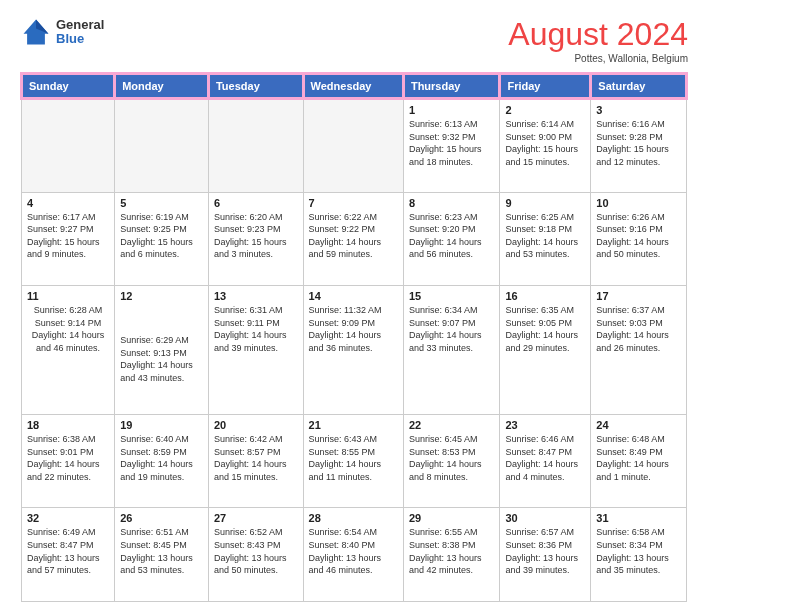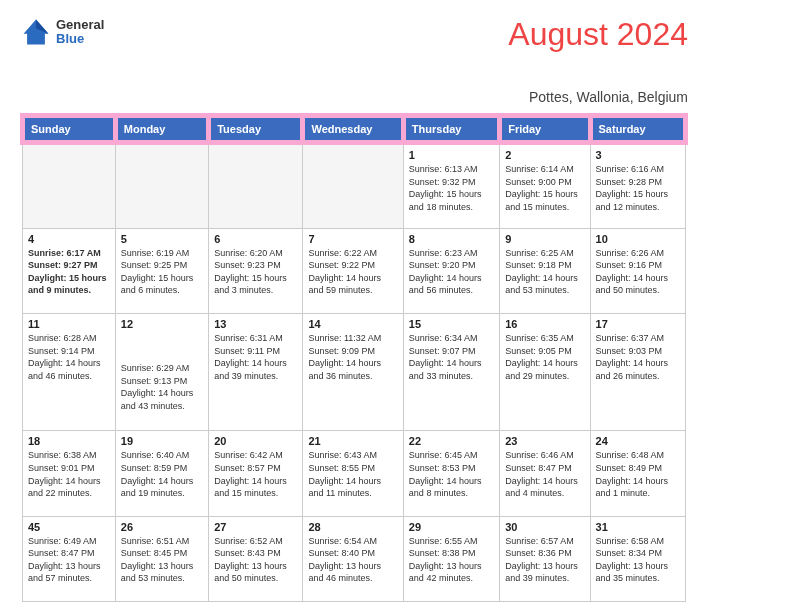--- a/index.html
+++ b/index.html
@@ -43,37 +43,36 @@
     }
     .title-block {
       text-align: right;
     }
     .month-title {
       font-size: 32px;
       font-weight: normal;
       color: #ef4444;
     }
     .location {
-      font-size: 14px;
+      font-size: 10px;
       color: #444;
-      margin-top: 36px;
     }
     .calendar-table {
       width: 100%;
       border-collapse: collapse;
       flex: 1;
     }
     .calendar-table th {
       background-color: #3a6bbf;
       color: #fff;
       font-size: 11px;
       font-weight: bold;
       text-align: left;
       padding: 5px 6px;
-      border: 5px solid #f9a8d4;
+      border: 3px solid #f9a8d4;
     }
     .calendar-table td {
       border: 1px solid #ccc;
       vertical-align: top;
       padding: 4px 5px;
       font-size: 9.5px;
       color: #333;
       width: 113px;
       height: 75px;
       background: #fff;
@@ -151,21 +150,21 @@
             <span class="day-number">3</span>
             <div class="day-info" style="white-space: pre-line;">Sunrise: 6:16 AM
 Sunset: 9:28 PM
 Daylight: 15 hours
 and 12 minutes.</div>
           </td>
         </tr>
         <tr>
           <td>
             <span class="day-number">4</span>
-            <div class="day-info" style="white-space: pre-line; font-weight: bold;">Sunrise: 6:17 AM
+            <div class="day-info" style="white-space: pre-line;">Sunrise: 6:17 AM
 Sunset: 9:27 PM
 Daylight: 15 hours
 and 9 minutes.</div>
           </td>
           <td>
             <span class="day-number">5</span>
             <div class="day-info" style="white-space: pre-line;">Sunrise: 6:19 AM
 Sunset: 9:25 PM
 Daylight: 15 hours
 and 6 minutes.</div>
@@ -202,21 +201,21 @@
             <span class="day-number">10</span>
             <div class="day-info" style="white-space: pre-line;">Sunrise: 6:26 AM
 Sunset: 9:16 PM
 Daylight: 14 hours
 and 50 minutes.</div>
           </td>
         </tr>
         <tr>
           <td>
             <span class="day-number">11</span>
-            <div class="day-info" style="white-space: pre-line;">Sunrise: 6:28 AM
+            <div class="day-info" style="white-space: pre-line; text-align: center;">Sunrise: 6:28 AM
 Sunset: 9:14 PM
 Daylight: 14 hours
 and 46 minutes.</div>
           </td>
           <td>
             <span class="day-number">12</span>
             <div class="day-info" style="white-space: pre-line; margin-top: 32px;">Sunrise: 6:29 AM
 Sunset: 9:13 PM
 Daylight: 14 hours
 and 43 minutes.</div>
@@ -303,21 +302,21 @@
           <td>
             <span class="day-number">24</span>
             <div class="day-info" style="white-space: pre-line;">Sunrise: 6:48 AM
 Sunset: 8:49 PM
 Daylight: 14 hours
 and 1 minute.</div>
           </td>
         </tr>
         <tr>
           <td>
-            <span class="day-number">45</span>
+            <span class="day-number">32</span>
             <div class="day-info" style="white-space: pre-line;">Sunrise: 6:49 AM
 Sunset: 8:47 PM
 Daylight: 13 hours
 and 57 minutes.</div>
           </td>
           <td>
             <span class="day-number">26</span>
             <div class="day-info" style="white-space: pre-line;">Sunrise: 6:51 AM
 Sunset: 8:45 PM
 Daylight: 13 hours

